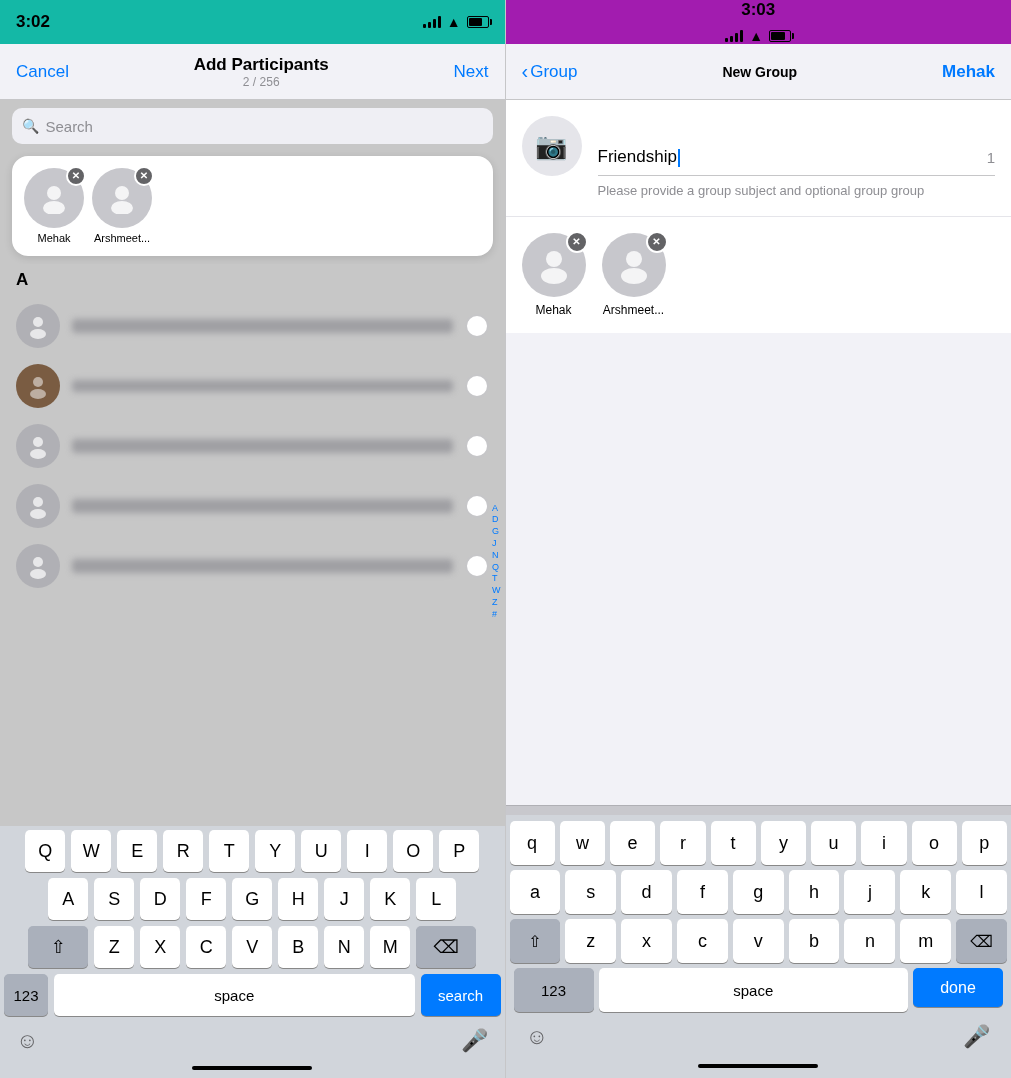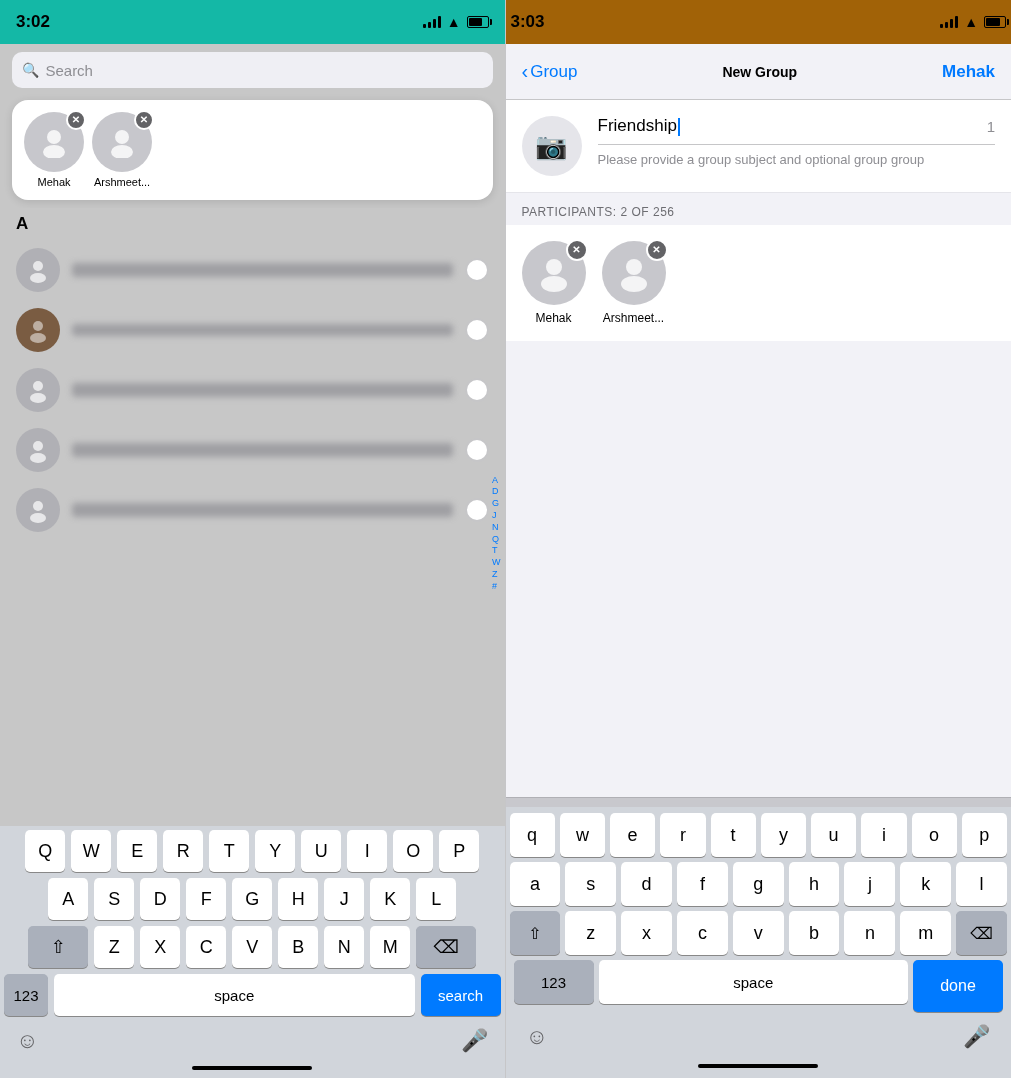--- a/index.html
+++ b/index.html
@@ -348,25 +348,26 @@
     .right-panel {
       width: 506px;
       height: 1078px;
       background: #f2f2f7;
       display: flex;
       flex-direction: column;
     }
 
     .status-bar-right {
       height: 44px;
-      background: #a16207;
+      background: #a21caf;
       display: flex;
       align-items: center;
       justify-content: space-between;
-      padding: 0 5px;
+      padding: 0 24px;
+      flex-direction: column;
     }
 
     .nav-bar-right {
       height: 56px;
       background: #f2f2f7;
       display: flex;
       align-items: center;
       justify-content: space-between;
       padding: 0 16px;
       border-bottom: 1px solid #c6c6c8;
@@ -426,20 +427,21 @@
     .group-name-input-wrap {
       flex: 1;
       border-bottom: 1px solid #c6c6c8;
       padding-bottom: 8px;
     }
 
     .group-name-row {
       display: flex;
       align-items: center;
       justify-content: space-between;
+      margin-top: 31px;
     }
 
     .group-name-cursor {
       display: inline-block;
       width: 2px;
       height: 18px;
       background: #007aff;
       margin-left: 1px;
       vertical-align: middle;
     }
@@ -584,21 +586,21 @@
       background: #fff;
       display: flex;
       align-items: center;
       justify-content: center;
       font-size: 15px;
       color: #000;
       box-shadow: 0 1px 0 #888;
     }
 
     .kb-key-right-done {
-      height: 52px;
+      height: 39px;
       min-width: 90px;
       border-radius: 5px;
       background: #007aff;
       display: flex;
       align-items: center;
       justify-content: center;
       font-size: 16px;
       font-weight: 500;
       color: #fff;
       box-shadow: 0 1px 0 #888;
@@ -688,20 +690,28 @@
         <div class="signal-bar" style="height:9px"></div>
         <div class="signal-bar" style="height:12px"></div>
       </div>
       <span class="wifi-icon">▲</span>
       <div class="battery-icon">
           <div class="battery-fill"></div>
         </div>
     </div>
   </div>
 
+  <div class="nav-bar-left">
+    <span class="nav-btn">Cancel</span>
+    <div class="nav-title-block">
+      <div class="nav-title">Add Participants</div>
+      <div class="nav-subtitle">2 / 256</div>
+    </div>
+    <span class="nav-btn">Next</span>
+  </div>
 
   <div class="search-bar">
     <span class="search-icon-left">🔍</span>
     <span class="search-placeholder">Search</span>
   </div>
 
   <div class="participants-card">
     <div class="participant-chip">
       <div class="participant-avatar-wrap">
         <div class="participant-avatar">
@@ -891,21 +901,20 @@
             <span style="font-size:17px;color:#000;">Friendship</span><span class="group-name-cursor"></span>
           </span>
           <span class="group-name-count">1</span>
         </div>
       </div>
       <div class="group-name-hint">Please provide a group subject and optional group group</div>
     </div>
   </div>
 
   <div class="participants-section">
-    <div class="participants-header">PARTICIPANTS: 2 OF 256</div>
     <div class="participants-grid">
 
       <div class="participant-item-right">
         <div class="participant-avatar-right-wrap">
           <div class="participant-avatar-right">
             <svg width="38" height="38" viewBox="0 0 38 38">
               <circle cx="19" cy="13" r="8" fill="#fff" opacity="0.8"></circle>
               <ellipse cx="19" cy="30" rx="13" ry="8" fill="#fff" opacity="0.8"></ellipse>
             </svg>
           </div>

